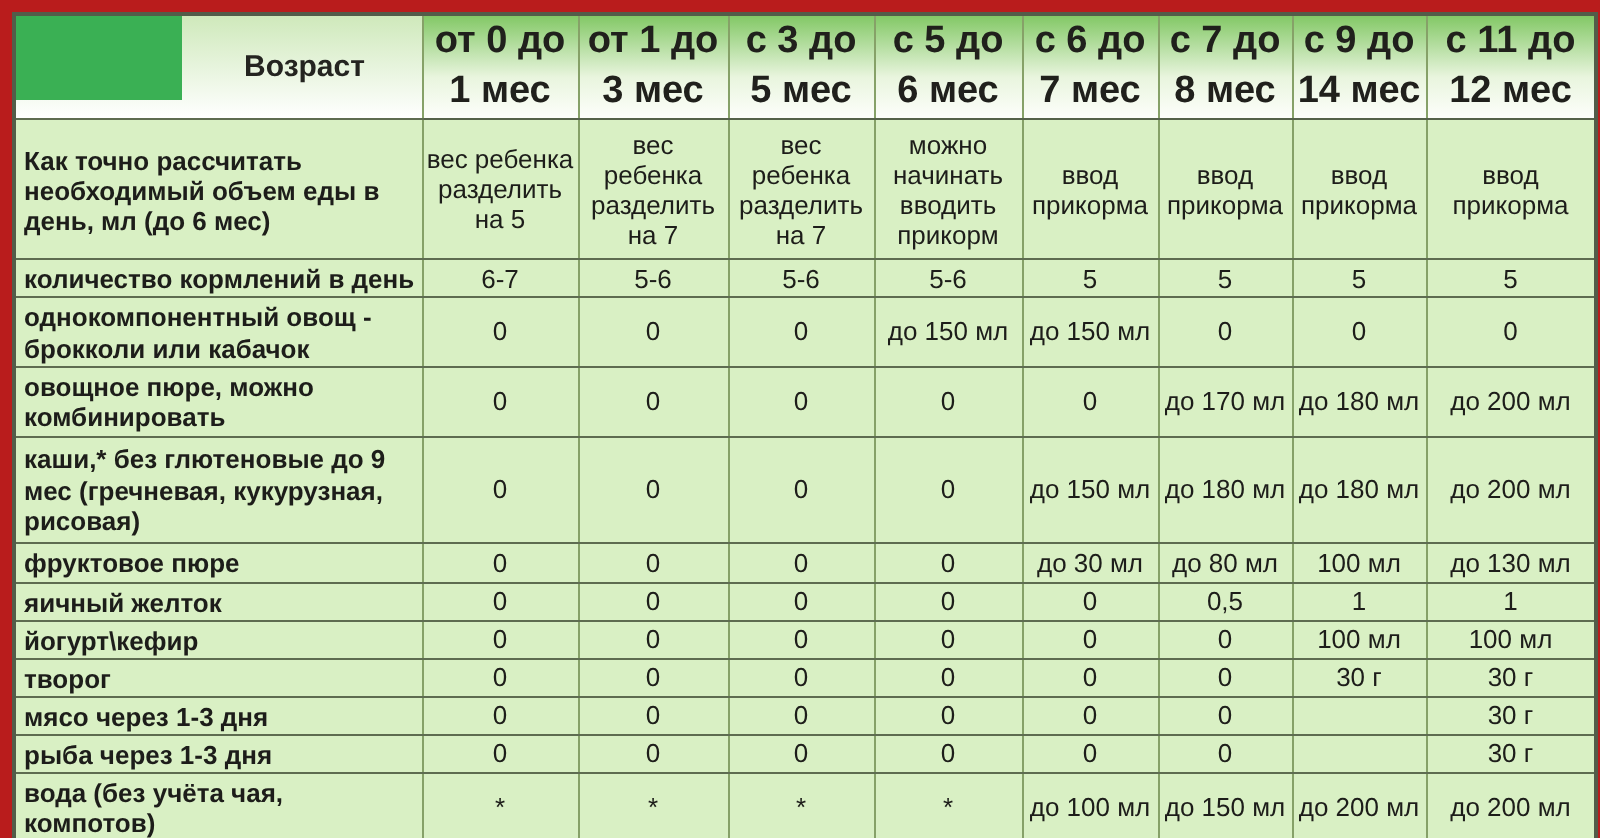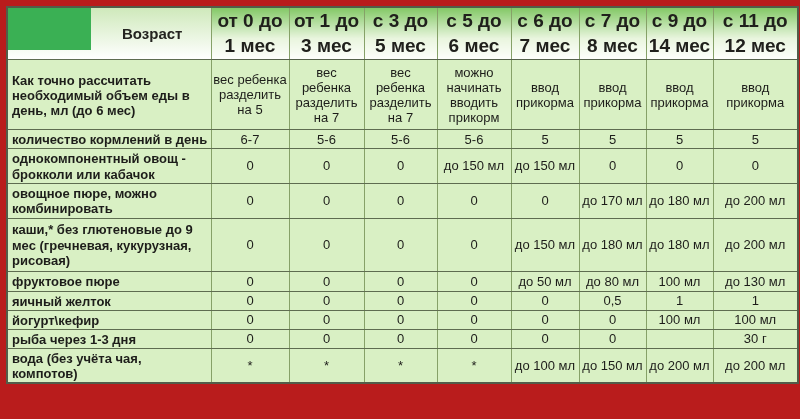--- a/index.html
+++ b/index.html
@@ -147,21 +147,21 @@
           <td class="val">до 180 мл</td>
           <td class="val">до 180 мл</td>
           <td class="val">до 200 мл</td>
         </tr>
         <tr style="height: 20px;">
           <th class="rowlabel">фруктовое пюре</th>
           <td class="val">0</td>
           <td class="val">0</td>
           <td class="val">0</td>
           <td class="val">0</td>
-          <td class="val">до 50 мл</td>
+          <td class="val">до 30 мл</td>
           <td class="val">до 80 мл</td>
           <td class="val">100 мл</td>
           <td class="val">до 130 мл</td>
         </tr>
         <tr style="height: 19px; margin-left: 24px;">
           <th class="rowlabel">яичный желток</th>
           <td class="val">0</td>
           <td class="val">0</td>
           <td class="val">0</td>
           <td class="val">0</td>
@@ -173,20 +173,42 @@
         <tr style="height: 18px;">
           <th class="rowlabel">йогурт\кефир</th>
           <td class="val">0</td>
           <td class="val">0</td>
           <td class="val">0</td>
           <td class="val">0</td>
           <td class="val">0</td>
           <td class="val">0</td>
           <td class="val">100 мл</td>
           <td class="val">100 мл</td>
+        </tr>
+        <tr style="height: 18px;">
+          <th class="rowlabel">творог</th>
+          <td class="val">0</td>
+          <td class="val">0</td>
+          <td class="val">0</td>
+          <td class="val">0</td>
+          <td class="val">0</td>
+          <td class="val">0</td>
+          <td class="val">30 г</td>
+          <td class="val">30 г</td>
+        </tr>
+        <tr style="height: 18px;">
+          <th class="rowlabel">мясо через 1-3 дня</th>
+          <td class="val">0</td>
+          <td class="val">0</td>
+          <td class="val">0</td>
+          <td class="val">0</td>
+          <td class="val">0</td>
+          <td class="val">0</td>
+          <td class="val"></td>
+          <td class="val">30 г</td>
         </tr>
         <tr style="height: 18px; margin-top: 46px;">
           <th class="rowlabel">рыба через 1-3 дня</th>
           <td class="val">0</td>
           <td class="val">0</td>
           <td class="val">0</td>
           <td class="val">0</td>
           <td class="val">0</td>
           <td class="val">0</td>
           <td class="val"></td>

